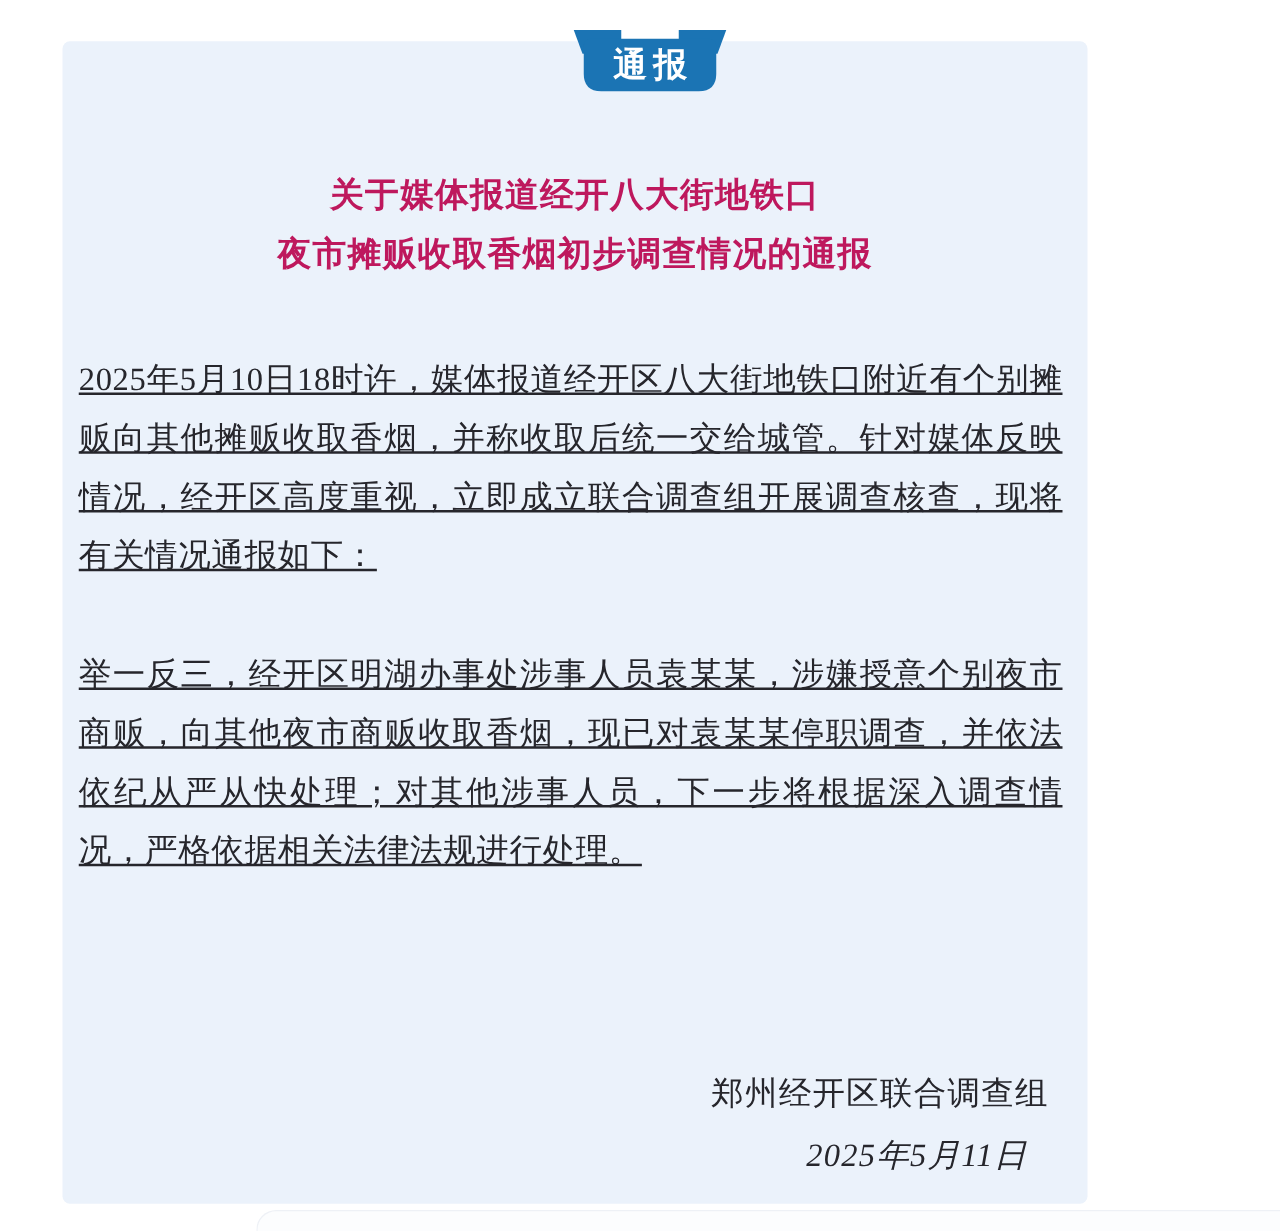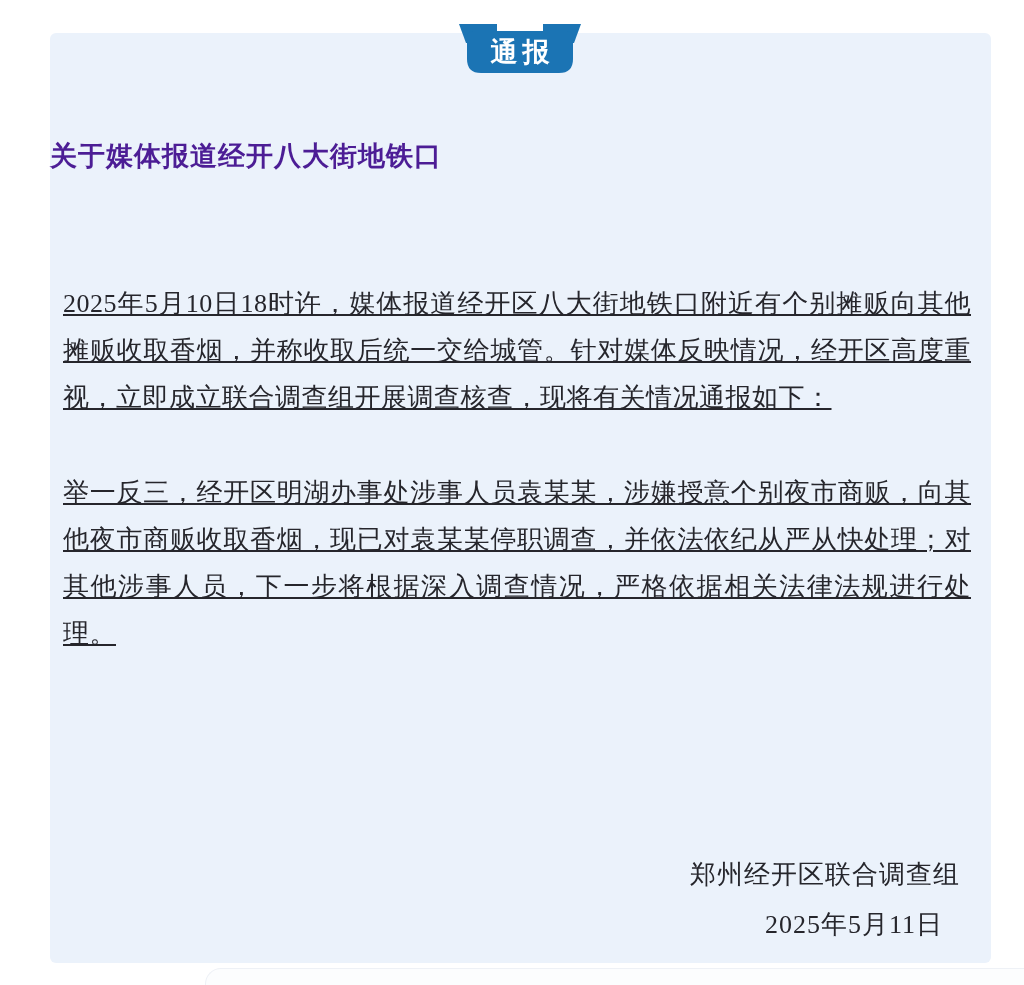--- a/index.html
+++ b/index.html
@@ -12,21 +12,21 @@
     width: 1024px;
     height: 985px;
     background: #ffffff;
     overflow: hidden;
     font-family: "Liberation Serif", "DejaVu Serif", serif;
   }
   .card {
     position: absolute;
     left: 50px;
     top: 33px;
-    width: 941px;
+    width: 820px;
     height: 930px;
     background: #ebf2fb;
     border-radius: 6px;
   }
   
   .ribbon {
     position: absolute;
     left: 407px;
     top: -10px;
     width: 126px;
@@ -55,26 +55,26 @@
     text-indent: 5px;
     color: #ffffff;
   }
   
   .title {
     position: absolute;
     top: 100px;
     left: 0;
     right: 0;
     margin: 0;
-    text-align: left;
+    text-align: center;
     font-family: "Liberation Sans", sans-serif;
     font-weight: bold;
     font-size: 27px;
     line-height: 47px;
-    color: #4c1d95;
+    color: #be185d;
     letter-spacing: 1px;
   }
   .title-line { display: block; }
   
   .body-text {
     position: absolute;
     top: 247px;
     left: 13px;
     right: 20px;
     color: #26262c;
@@ -96,20 +96,21 @@
     left: 0;
     right: 31px;
     text-align: right;
     color: #26262c;
     font-size: 26px;
     line-height: 50px;
     letter-spacing: 1px;
   }
   .sig-date {
     margin-right: 17px;
+    font-style: italic;
   }
   
   .next-card-edge {
     position: absolute;
     left: 205px;
     top: 968px;
     width: 819px;
     height: 17px;
     background: #fcfdfe;
     border-top: 1px solid #eef1f6;
@@ -128,20 +129,21 @@
       <svg width="126" height="52" viewBox="0 0 126 52">
         <polygon points="2,1 40,1 40,20 9,20" fill="#1b74b4"></polygon>
         <polygon points="86,1 124,1 117,20 86,20" fill="#1b74b4"></polygon>
         <path d="M10,14 Q10,8 16,8 L110,8 Q116,8 116,14 L116,36 Q116,50 102,50 L24,50 Q10,50 10,36 Z" fill="#1b74b4"></path>
       </svg>
       <span class="ribbon-label">通报</span>
     </div>
 
     <h1 class="title">
       <span class="title-line">关于媒体报道经开八大街地铁口</span>
+      <span class="title-line">夜市摊贩收取香烟初步调查情况的通报</span>
     </h1>
 
     <div class="body-text">
       <p>2025年5月10日18时许，媒体报道经开区八大街地铁口附近有个别摊贩向其他摊贩收取香烟，并称收取后统一交给城管。针对媒体反映情况，经开区高度重视，立即成立联合调查组开展调查核查，现将有关情况通报如下：</p>
       <p>举一反三，经开区明湖办事处涉事人员袁某某，涉嫌授意个别夜市商贩，向其他夜市商贩收取香烟，现已对袁某某停职调查，并依法依纪从严从快处理；对其他涉事人员，下一步将根据深入调查情况，严格依据相关法律法规进行处理。</p>
     </div>
 
     <div class="signature">
       <div class="sig-author">郑州经开区联合调查组</div>
       <div class="sig-date">2025年5月11日</div>

